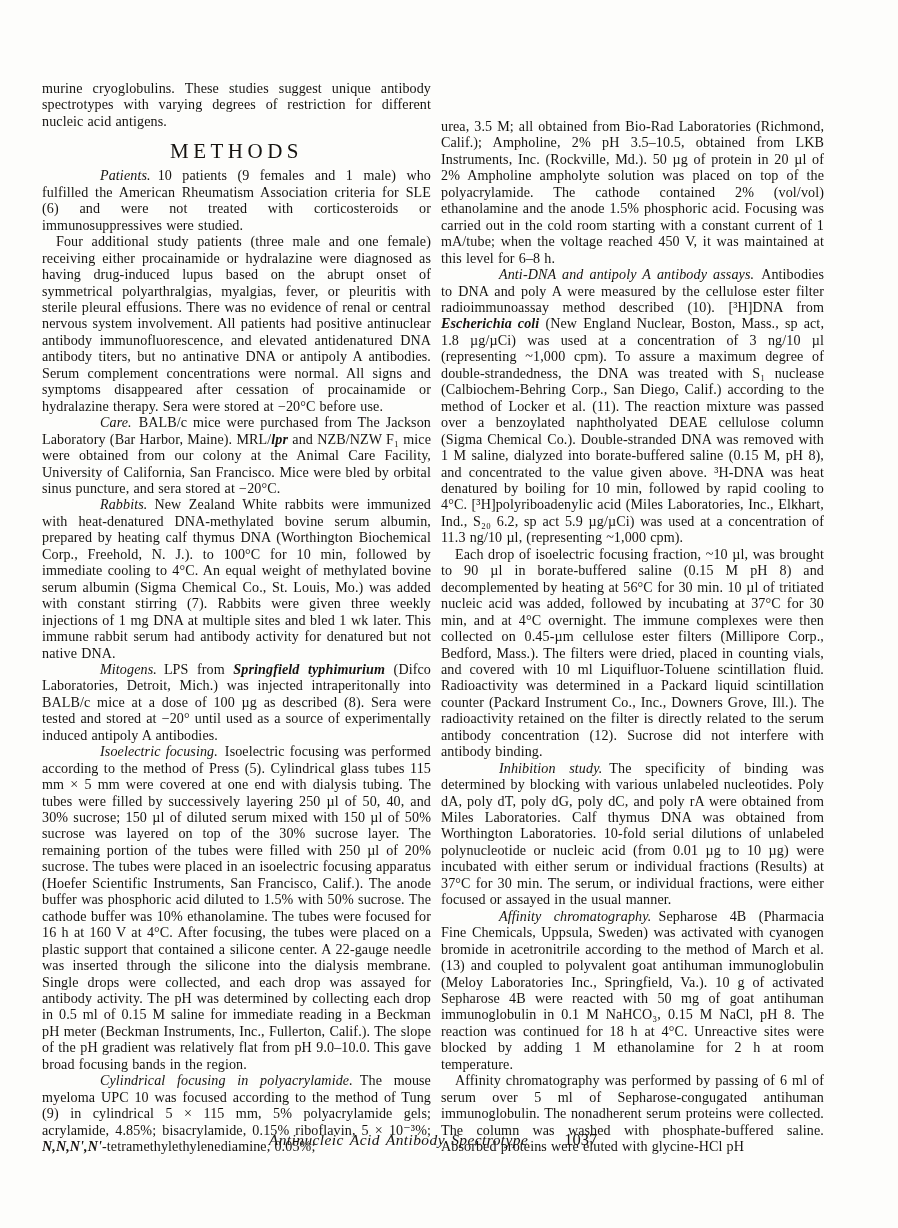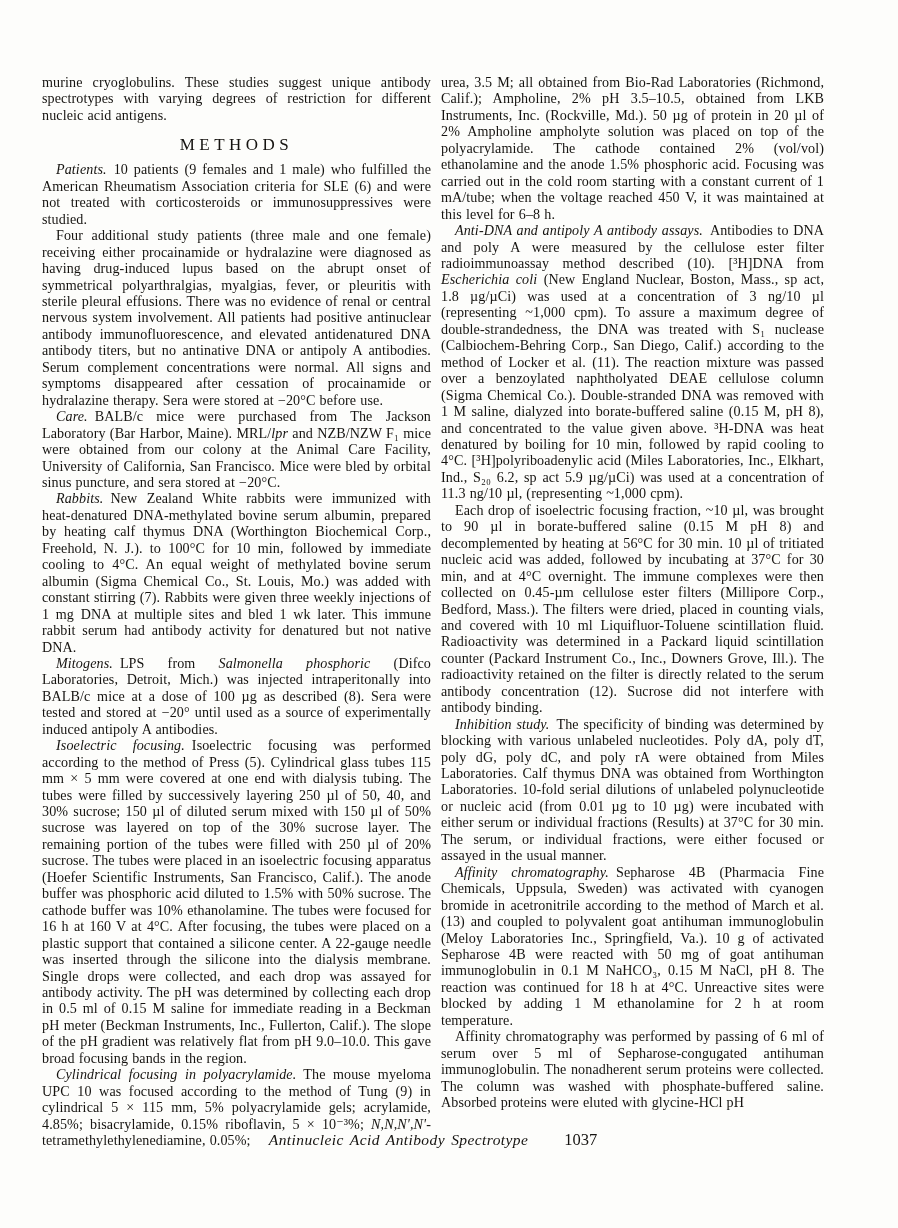--- a/index.html
+++ b/index.html
@@ -13,47 +13,49 @@
     height: 1228px;
     margin: 0 auto;
     background: #fdfdfb;
     font-family: "Liberation Serif", "DejaVu Serif", serif;
     color: #151310;
     overflow: hidden;
   }
   .columns {
     position: absolute;
     left: 42px;
-    top: 74px;
+    top: 80px;
     width: 782px;
     display: flex;
     gap: 10px;
+    align-items: flex-end;
   }
   .column {
     display: block;
   }
   .col-left  { width: 389px; }
   .col-right { width: 383px; }
   .para {
     margin: 0;
     text-align: justify;
     font-size: 14.1px;
     line-height: 16.45px;
     letter-spacing: 0.1px;
     word-spacing: 0.5px;
   }
   .para.indent { text-indent: 14px; }
   .para .lead {
     font-style: italic;
     margin-right: 7px;
+    margin-left: 44px;
   }
   .section-heading {
     margin: 13px 0 7px 0;
     text-align: center;
-    font-size: 17px;
+    font-size: 21px;
     font-weight: 400;
     letter-spacing: 4.5px;
     line-height: 18px;
   }
   .page-footer {
     position: absolute;
     left: 42px;
     top: 1130px;
     width: 782px;
     text-align: center;
@@ -63,35 +65,35 @@
     font-style: italic;
     font-size: 15.5px;
     letter-spacing: 0.4px;
     word-spacing: 2px;
     margin-right: 36px;
   }
   .page-number {
     font-style: normal;
     font-size: 16.5px;
   }
-  i { font-style: italic; }
+  i { font-style: italic; font-weight: bold; }
 </style>
 </head>
 <body>
 
 <div class="page">
   <main class="columns">
     <section class="column col-left">
         <p class="para">murine cryoglobulins. These studies suggest unique antibody spectrotypes with varying degrees of restriction for different nucleic acid antigens.</p>
         <h2 class="section-heading">METHODS</h2>
         <p class="para indent"><span class="lead">Patients.</span>10 patients (9 females and 1 male) who fulfilled the American Rheumatism Association criteria for SLE (6) and were not treated with corticosteroids or immunosuppressives were studied.</p>
         <p class="para indent">Four additional study patients (three male and one female) receiving either procainamide or hydralazine were diagnosed as having drug-induced lupus based on the abrupt onset of symmetrical polyarthralgias, myalgias, fever, or pleuritis with sterile pleural effusions. There was no evidence of renal or central nervous system involvement. All patients had positive antinuclear antibody immunofluorescence, and elevated antidenatured DNA antibody titers, but no antinative DNA or antipoly A antibodies. Serum complement concentrations were normal. All signs and symptoms disappeared after cessation of procainamide or hydralazine therapy. Sera were stored at −20°C before use.</p>
         <p class="para indent"><span class="lead">Care.</span>BALB/c mice were purchased from The Jackson Laboratory (Bar Harbor, Maine). MRL/<i>lpr</i> and NZB/NZW F₁ mice were obtained from our colony at the Animal Care Facility, University of California, San Francisco. Mice were bled by orbital sinus puncture, and sera stored at −20°C.</p>
         <p class="para indent"><span class="lead">Rabbits.</span>New Zealand White rabbits were immunized with heat-denatured DNA-methylated bovine serum albumin, prepared by heating calf thymus DNA (Worthington Biochemical Corp., Freehold, N. J.). to 100°C for 10 min, followed by immediate cooling to 4°C. An equal weight of methylated bovine serum albumin (Sigma Chemical Co., St. Louis, Mo.) was added with constant stirring (7). Rabbits were given three weekly injections of 1 mg DNA at multiple sites and bled 1 wk later. This immune rabbit serum had antibody activity for denatured but not native DNA.</p>
-        <p class="para indent"><span class="lead">Mitogens.</span>LPS from <i>Salmonella phosphoric</i> (Difco Laboratories, Detroit, Mich.) was injected intraperitonally into BALB/c mice at a dose of 100 µg as described (8). Sera were tested and stored at −20° until used as a source of experimentally induced antipoly A antibodies.</p>
+        <p class="para indent"><span class="lead">Mitogens.</span>LPS from <i>Springfield typhimurium</i> (Difco Laboratories, Detroit, Mich.) was injected intraperitonally into BALB/c mice at a dose of 100 µg as described (8). Sera were tested and stored at −20° until used as a source of experimentally induced antipoly A antibodies.</p>
         <p class="para indent"><span class="lead">Isoelectric focusing.</span>Isoelectric focusing was performed according to the method of Press (5). Cylindrical glass tubes 115 mm × 5 mm were covered at one end with dialysis tubing. The tubes were filled by successively layering 250 µl of 50, 40, and 30% sucrose; 150 µl of diluted serum mixed with 150 µl of 50% sucrose was layered on top of the 30% sucrose layer. The remaining portion of the tubes were filled with 250 µl of 20% sucrose. The tubes were placed in an isoelectric focusing apparatus (Hoefer Scientific Instruments, San Francisco, Calif.). The anode buffer was phosphoric acid diluted to 1.5% with 50% sucrose. The cathode buffer was 10% ethanolamine. The tubes were focused for 16 h at 160 V at 4°C. After focusing, the tubes were placed on a plastic support that contained a silicone center. A 22-gauge needle was inserted through the silicone into the dialysis membrane. Single drops were collected, and each drop was assayed for antibody activity. The pH was determined by collecting each drop in 0.5 ml of 0.15 M saline for immediate reading in a Beckman pH meter (Beckman Instruments, Inc., Fullerton, Calif.). The slope of the pH gradient was relatively flat from pH 9.0–10.0. This gave broad focusing bands in the region.</p>
         <p class="para indent"><span class="lead">Cylindrical focusing in polyacrylamide.</span>The mouse myeloma UPC 10 was focused according to the method of Tung (9) in cylindrical 5 × 115 mm, 5% polyacrylamide gels; acrylamide, 4.85%; bisacrylamide, 0.15% riboflavin, 5 × 10⁻³%; <i>N,N,N',N'</i>-tetramethylethylenediamine, 0.05%;</p>
       </section>
     <section class="column col-right">
         <p class="para">urea, 3.5 M; all obtained from Bio-Rad Laboratories (Richmond, Calif.); Ampholine, 2% pH 3.5–10.5, obtained from LKB Instruments, Inc. (Rockville, Md.). 50 µg of protein in 20 µl of 2% Ampholine ampholyte solution was placed on top of the polyacrylamide. The cathode contained 2% (vol/vol) ethanolamine and the anode 1.5% phosphoric acid. Focusing was carried out in the cold room starting with a constant current of 1 mA/tube; when the voltage reached 450 V, it was maintained at this level for 6–8 h.</p>
         <p class="para indent"><span class="lead">Anti-DNA and antipoly A antibody assays.</span>Antibodies to DNA and poly A were measured by the cellulose ester filter radioimmunoassay method described (10). [³H]DNA from <i>Escherichia coli</i> (New England Nuclear, Boston, Mass., sp act, 1.8 µg/µCi) was used at a concentration of 3 ng/10 µl (representing ~1,000 cpm). To assure a maximum degree of double-strandedness, the DNA was treated with S₁ nuclease (Calbiochem-Behring Corp., San Diego, Calif.) according to the method of Locker et al. (11). The reaction mixture was passed over a benzoylated naphtholyated DEAE cellulose column (Sigma Chemical Co.). Double-stranded DNA was removed with 1 M saline, dialyzed into borate-buffered saline (0.15 M, pH 8), and concentrated to the value given above. ³H-DNA was heat denatured by boiling for 10 min, followed by rapid cooling to 4°C. [³H]polyriboadenylic acid (Miles Laboratories, Inc., Elkhart, Ind., S₂₀ 6.2, sp act 5.9 µg/µCi) was used at a concentration of 11.3 ng/10 µl, (representing ~1,000 cpm).</p>
         <p class="para indent">Each drop of isoelectric focusing fraction, ~10 µl, was brought to 90 µl in borate-buffered saline (0.15 M pH 8) and decomplemented by heating at 56°C for 30 min. 10 µl of tritiated nucleic acid was added, followed by incubating at 37°C for 30 min, and at 4°C overnight. The immune complexes were then collected on 0.45-µm cellulose ester filters (Millipore Corp., Bedford, Mass.). The filters were dried, placed in counting vials, and covered with 10 ml Liquifluor-Toluene scintillation fluid. Radioactivity was determined in a Packard liquid scintillation counter (Packard Instrument Co., Inc., Downers Grove, Ill.). The radioactivity retained on the filter is directly related to the serum antibody concentration (12). Sucrose did not interfere with antibody binding.</p>
         <p class="para indent"><span class="lead">Inhibition study.</span>The specificity of binding was determined by blocking with various unlabeled nucleotides. Poly dA, poly dT, poly dG, poly dC, and poly rA were obtained from Miles Laboratories. Calf thymus DNA was obtained from Worthington Laboratories. 10-fold serial dilutions of unlabeled polynucleotide or nucleic acid (from 0.01 µg to 10 µg) were incubated with either serum or individual fractions (Results) at 37°C for 30 min. The serum, or individual fractions, were either focused or assayed in the usual manner.</p>
         <p class="para indent"><span class="lead">Affinity chromatography.</span>Sepharose 4B (Pharmacia Fine Chemicals, Uppsula, Sweden) was activated with cyanogen bromide in acetronitrile according to the method of March et al. (13) and coupled to polyvalent goat antihuman immunoglobulin (Meloy Laboratories Inc., Springfield, Va.). 10 g of activated Sepharose 4B were reacted with 50 mg of goat antihuman immunoglobulin in 0.1 M NaHCO₃, 0.15 M NaCl, pH 8. The reaction was continued for 18 h at 4°C. Unreactive sites were blocked by adding 1 M ethanolamine for 2 h at room temperature.</p>
         <p class="para indent">Affinity chromatography was performed by passing of 6 ml of serum over 5 ml of Sepharose-congugated antihuman immunoglobulin. The nonadherent serum proteins were collected. The column was washed with phosphate-buffered saline. Absorbed proteins were eluted with glycine-HCl pH</p>

